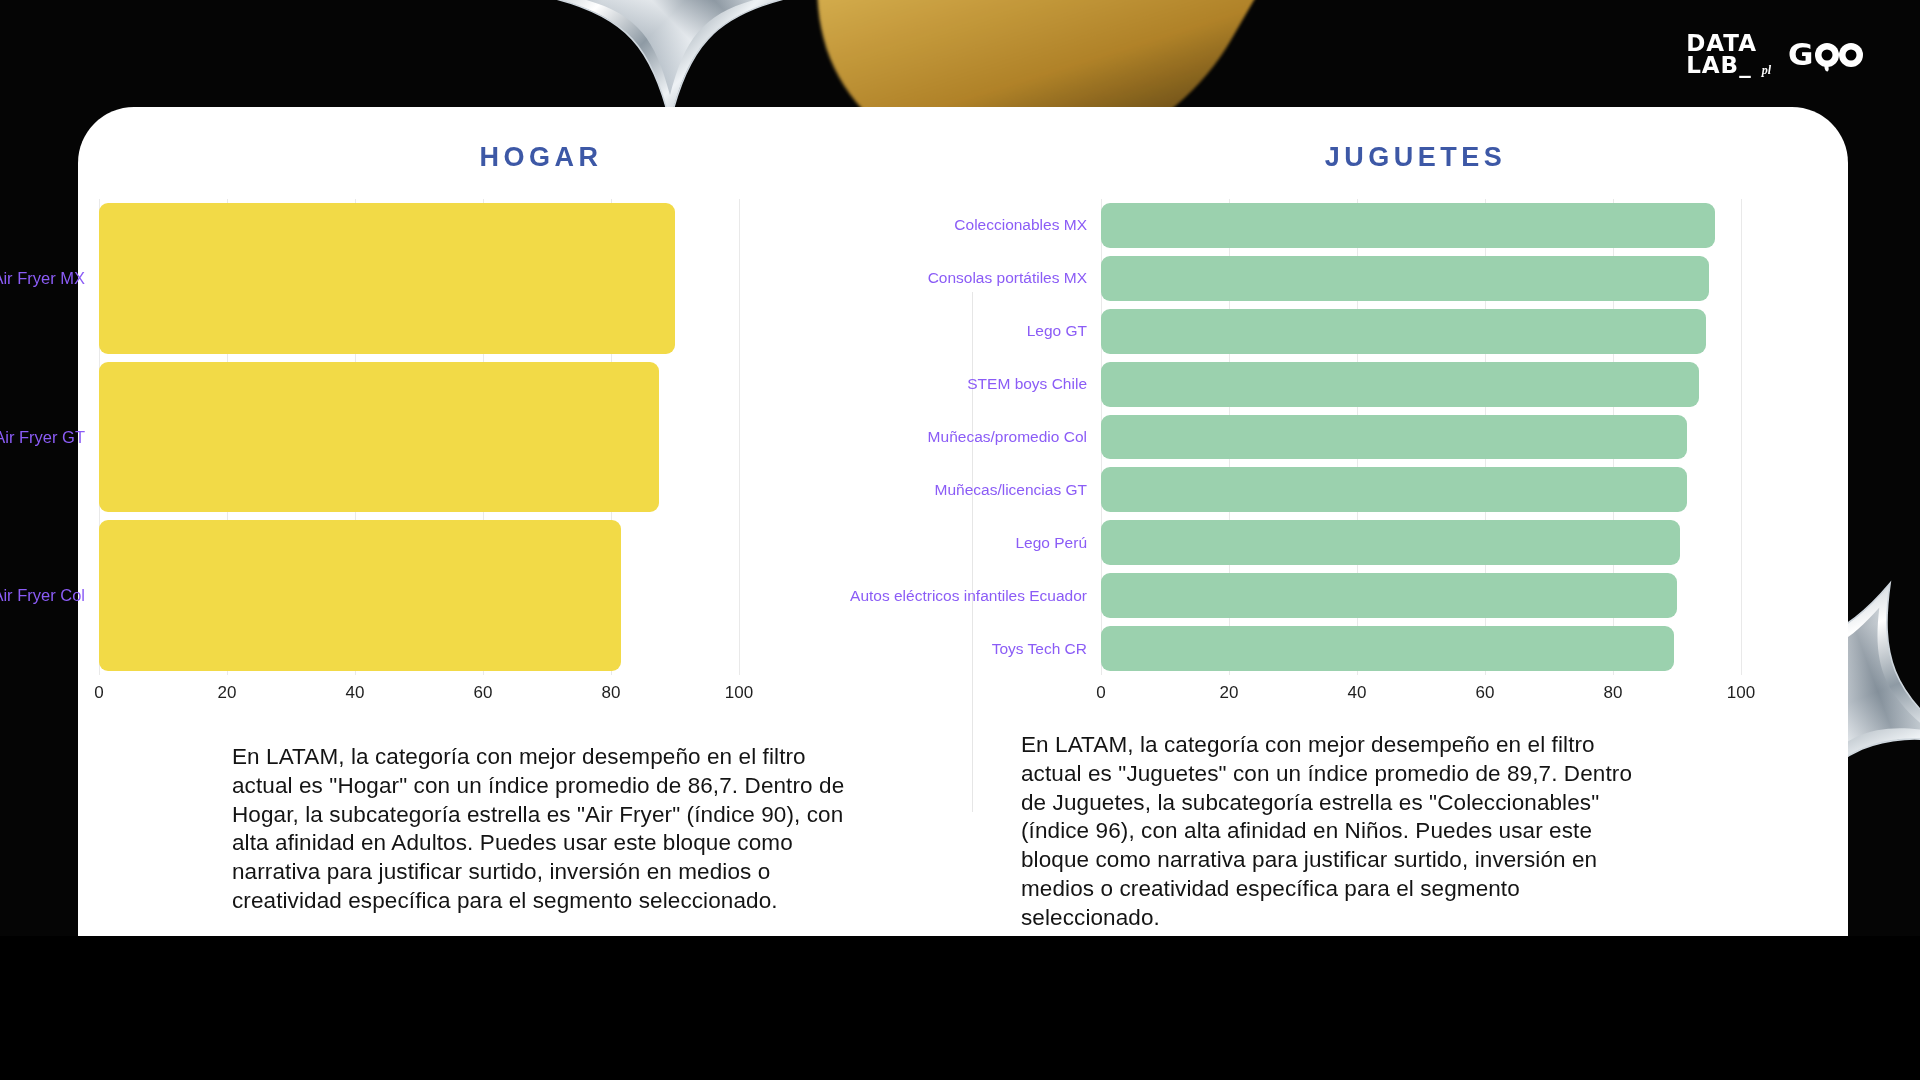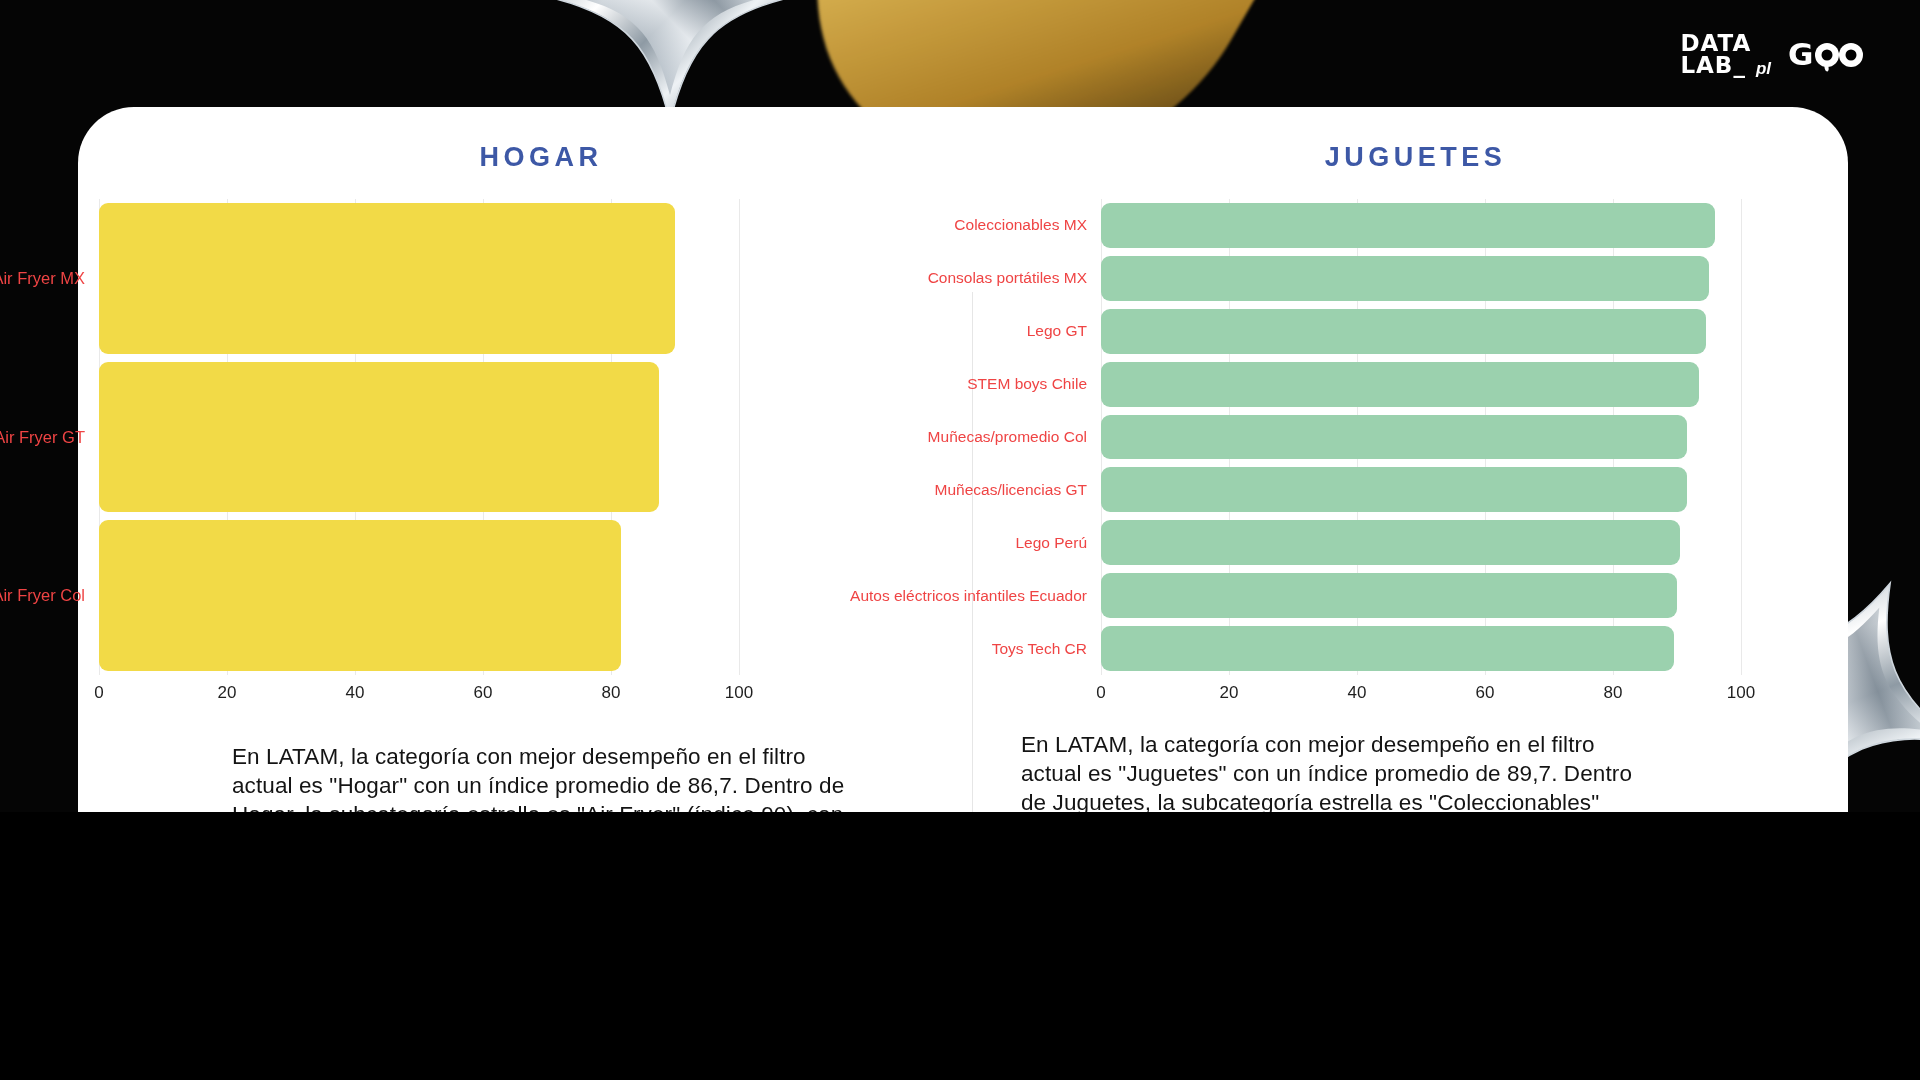--- a/index.html
+++ b/index.html
@@ -4,21 +4,21 @@
 <style>
   * { margin:0; padding:0; box-sizing:border-box; }
   html, body {
     width:1920px; height:1080px;
     background:#000;
     font-family:"Liberation Sans", sans-serif;
     overflow:hidden;
   }
   #stage {
     position:relative;
-    width:1920px; height:812px;
+    width:1920px; height:936px;
     background:#050505;
     overflow:hidden;
   }
 
   
   .bg-gold {
     position:absolute;
     left:830px; top:-260px;
     width:420px; height:440px;
     background:linear-gradient(140deg,#f5e6a8 0%,#e9c25c 35%,#b8882a 70%,#2a1d06 100%);
@@ -127,21 +127,21 @@
     border-radius:9px;
   }
   .chart-left  .bar { background:#f2da47; }
   .chart-right .bar { background:#9bd1ae; }
 
   .ylabel {
     position:absolute;
     right:calc(100% + 14px);
     white-space:nowrap;
     font-size:16.5px;
-    color:#ef4444;
+    color:#8b5cf6;
     text-align:right;
   }
   .chart-right .ylabel { font-size:15.5px; }
 
   .xaxis {
     position:relative;
     height:34px;
     width:100%;
   }
   .xtick {
@@ -172,22 +172,22 @@
     color:#fff;
     font-weight:bold;
     font-size:23px;
     line-height:.95;
     letter-spacing:1px;
     font-family:"DejaVu Sans", sans-serif;
   }
   .logo-datalab .l2 { display:flex; align-items:flex-end; gap:10px; }
   .logo-pl {
     font-style:italic;
-    font-size:17px;
-    font-family:Liberation Sans, sans-serif;
+    font-size:12px;
+    font-family:Liberation Serif, serif;
     letter-spacing:0;
   }
 </style>
 </head>
 <body>
 
 <div id="stage">
 
   <div class="bg-gold"></div>
   <div class="bg-teal"></div>

